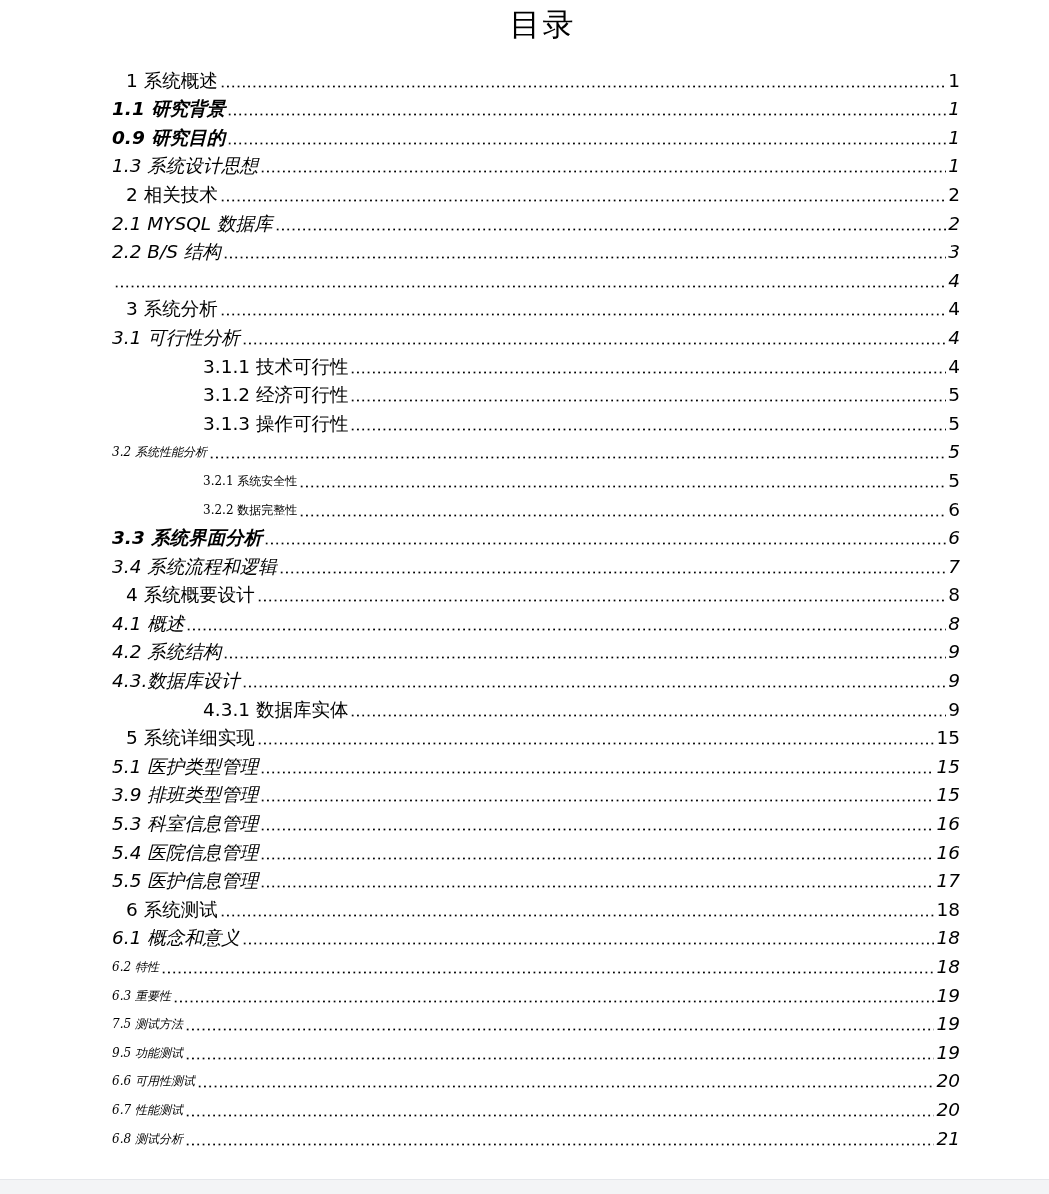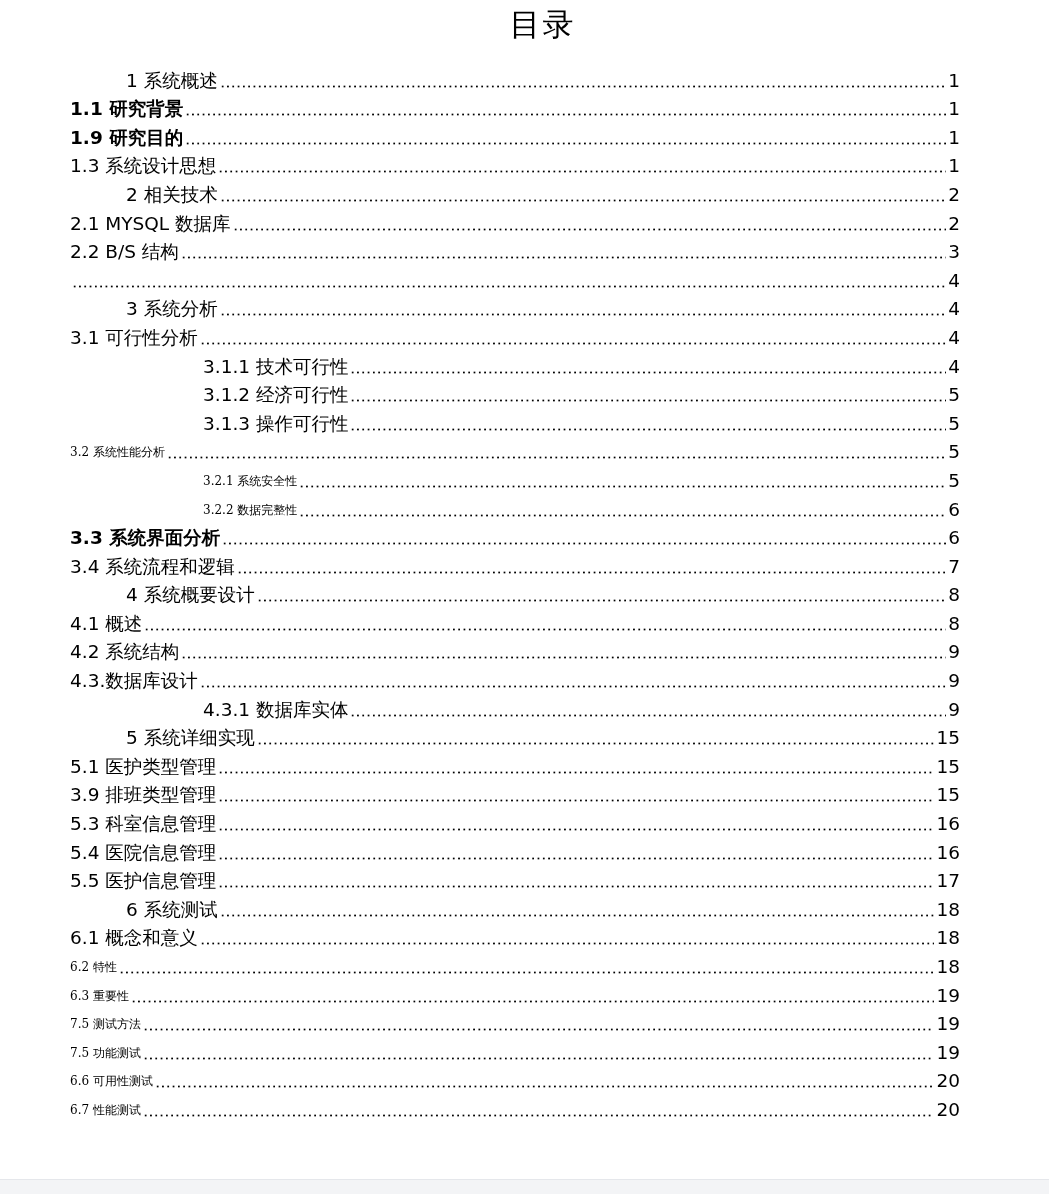--- a/index.html
+++ b/index.html
@@ -10,21 +10,21 @@
   .title {
     position: absolute; top: 2px; left: 0; width: 1085px; text-align: center;
     font-size: 31px; line-height: 44px; font-family: "DejaVu Sans", sans-serif; letter-spacing: 2px;
   }
   .toc { position: absolute; top: 64px; left: 0; width: 1040px; }
   .row {
     position: relative; height: 28.6px; display: flex; align-items: flex-end;
     font-size: 18.5px; line-height: 24px; box-sizing: border-box; padding-right: 80px;
   }
   .row.l1 { padding-left: 126px; }
-  .row.l2 { padding-left: 70px; }
+  .row.l2 { padding-left: 112px; font-style: italic; }
   .row.l3 { padding-left: 203px; }
   .row .lbl { white-space: nowrap; flex: 0 0 auto; }
   .row.bold .lbl { font-weight: bold; }
   .row.serif .lbl { font-family: "DejaVu Serif", serif; font-size: 12px; }
   .row .dots {
     flex: 1 1 auto; margin: 0 2px 5px 2px; height: 3px;
     background-image: radial-gradient(circle, #000 0.9px, transparent 1.2px);
     background-size: 5.3px 3px; background-repeat: repeat-x; background-position: left center;
   }
   .row .pg { flex: 0 0 auto; text-align: right; font-family: "DejaVu Sans", sans-serif; }
@@ -43,21 +43,21 @@
       <span class="lbl">1 系统概述</span>
       <span class="dots"></span>
       <span class="pg">1</span>
     </div>
     <div class="row l2 bold">
       <span class="lbl">1.1  研究背景</span>
       <span class="dots"></span>
       <span class="pg">1</span>
     </div>
     <div class="row l2 bold">
-      <span class="lbl">1.9 研究目的</span>
+      <span class="lbl">0.9 研究目的</span>
       <span class="dots"></span>
       <span class="pg">1</span>
     </div>
     <div class="row l2">
       <span class="lbl">1.3 系统设计思想</span>
       <span class="dots"></span>
       <span class="pg">1</span>
     </div>
     <div class="row l1">
       <span class="lbl">2 相关技术</span>
@@ -202,29 +202,34 @@
       <span class="lbl">6.3 重要性</span>
       <span class="dots"></span>
       <span class="pg">19</span>
     </div>
     <div class="row l2 serif">
       <span class="lbl">7.5 测试方法</span>
       <span class="dots"></span>
       <span class="pg">19</span>
     </div>
     <div class="row l2 serif">
-      <span class="lbl">7.5  功能测试</span>
+      <span class="lbl">9.5  功能测试</span>
       <span class="dots"></span>
       <span class="pg">19</span>
     </div>
     <div class="row l2 serif">
       <span class="lbl">6.6 可用性测试</span>
       <span class="dots"></span>
       <span class="pg">20</span>
     </div>
     <div class="row l2 serif">
       <span class="lbl">6.7 性能测试</span>
       <span class="dots"></span>
       <span class="pg">20</span>
     </div>
+    <div class="row l2 serif">
+      <span class="lbl">6.8 测试分析</span>
+      <span class="dots"></span>
+      <span class="pg">21</span>
+    </div>
   </div>
 
 <div class="bottom-strip"></div>
 
 </body></html>

